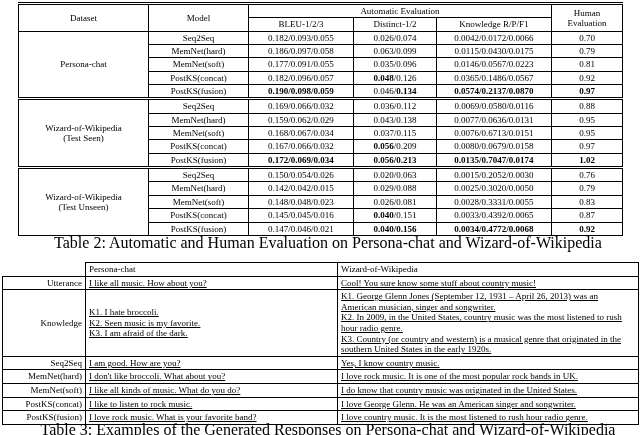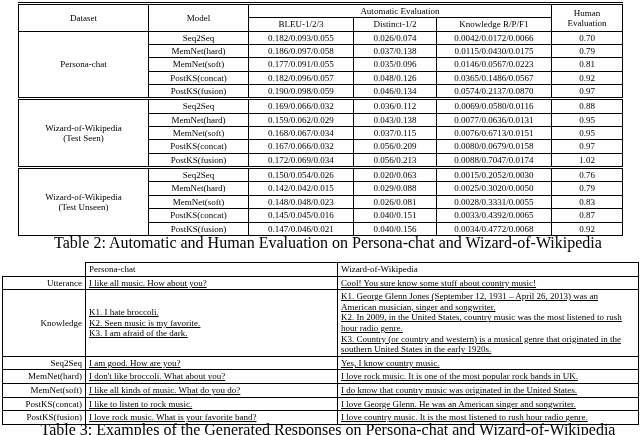--- a/index.html
+++ b/index.html
@@ -15,21 +15,21 @@
   
   .t3{position:absolute;left:2px;top:262px;width:636px;font-size:9px;}
   .t3 th,.t3 td{border:1px solid #000;padding:1px 3px;vertical-align:middle;
                 font-weight:normal;line-height:1.18;overflow:hidden;}
   .t3 th{text-align:left;}
   .t3 td.label{text-align:right;}
   .t3 td.content{text-align:left;}
   .t3 .corner{border-top:none;border-left:none;}
   .t3 .ln{margin:0;text-decoration:underline;}
   
-  .b{font-weight:normal;}
+  .b{font-weight:bold;}
   .ul{text-decoration:underline;}
   .cap{position:absolute;left:8px;width:640px;text-align:center;font-size:16px;}
   .cap2{top:234px;}
   .cap3{top:421px;}
 </style>
 </head>
 <body>
 
 <div class="page">
 
@@ -60,21 +60,21 @@
           <td rowspan="5">Persona-chat</td>
           <td>Seq2Seq</td>
           <td><span>0.182/0.093/0.055</span></td>
           <td><span>0.026/0.074</span></td>
           <td><span>0.0042/0.0172/0.0066</span></td>
           <td><span>0.70</span></td>
         </tr>
         <tr>
           <td>MemNet(hard)</td>
           <td><span>0.186/0.097/0.058</span></td>
-          <td><span>0.037/0.138</span></td>
+          <td><span>0.063/0.099</span></td>
           <td><span>0.0115/0.0430/0.0175</span></td>
           <td><span>0.79</span></td>
         </tr>
         <tr>
           <td>MemNet(soft)</td>
           <td><span>0.177/0.091/0.055</span></td>
           <td><span>0.035/0.096</span></td>
           <td><span>0.0146/0.0567/0.0223</span></td>
           <td><span>0.81</span></td>
         </tr>
@@ -118,21 +118,21 @@
           <td>PostKS(concat)</td>
           <td><span>0.167/0.066/0.032</span></td>
           <td><span class="b">0.056</span><span>/0.209</span></td>
           <td><span>0.0080/0.0679/0.0158</span></td>
           <td><span>0.97</span></td>
         </tr>
         <tr>
           <td>PostKS(fusion)</td>
           <td><span class="b">0.172/0.069/0.034</span></td>
           <td><span class="b">0.056/0.213</span></td>
-          <td><span class="b">0.0088/0.7047/0.0174</span></td>
+          <td><span class="b">0.0135/0.7047/0.0174</span></td>
           <td><span class="b">1.02</span></td>
         </tr>
         <tr class="gstart">
           <td rowspan="5">Wizard-of-Wikipedia<br>(Test Unseen)</td>
           <td>Seq2Seq</td>
           <td><span>0.150/0.054/0.026</span></td>
           <td><span>0.020/0.063</span></td>
           <td><span>0.0015/0.2052/0.0030</span></td>
           <td><span>0.76</span></td>
         </tr>

